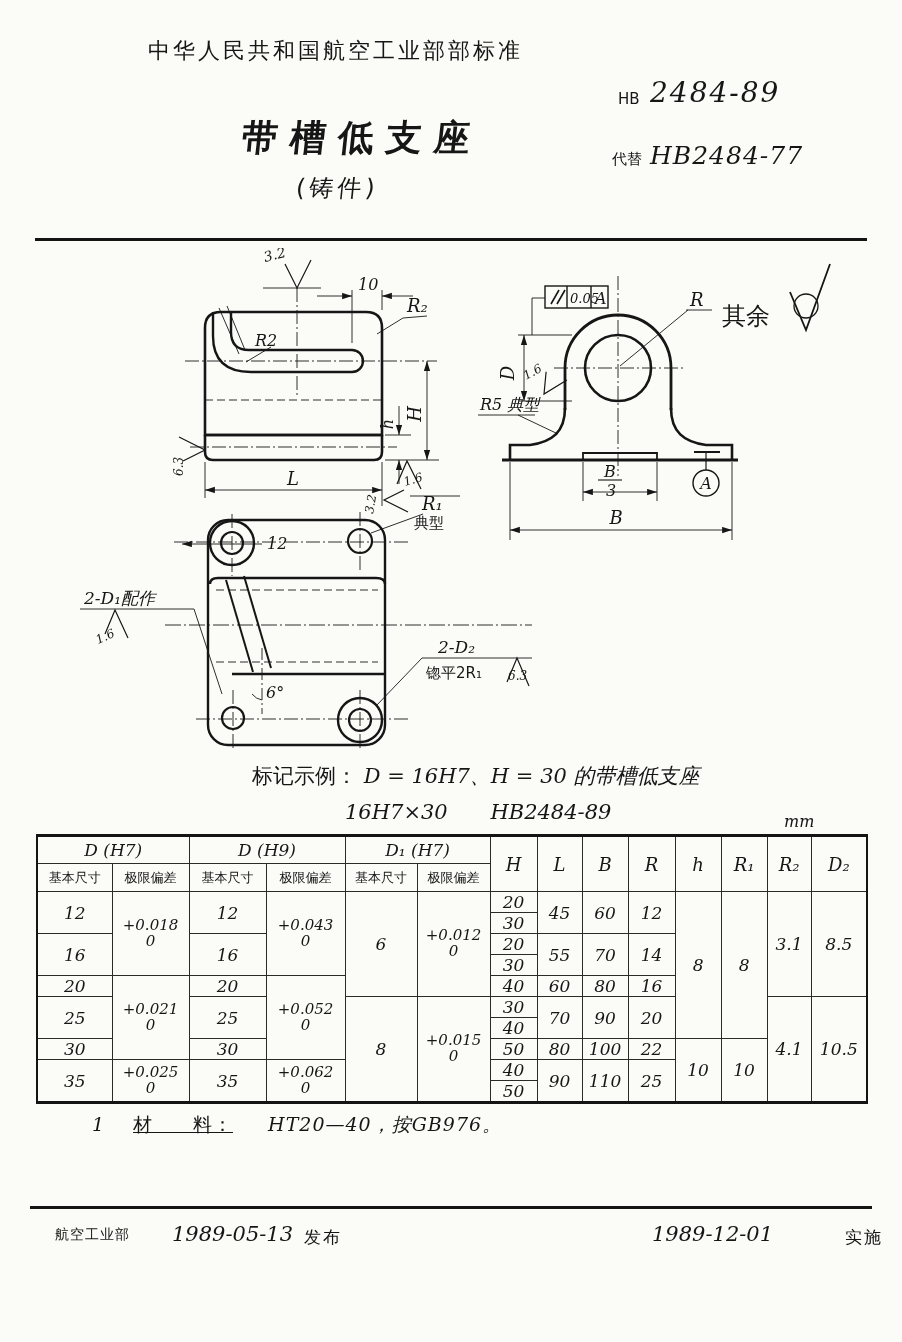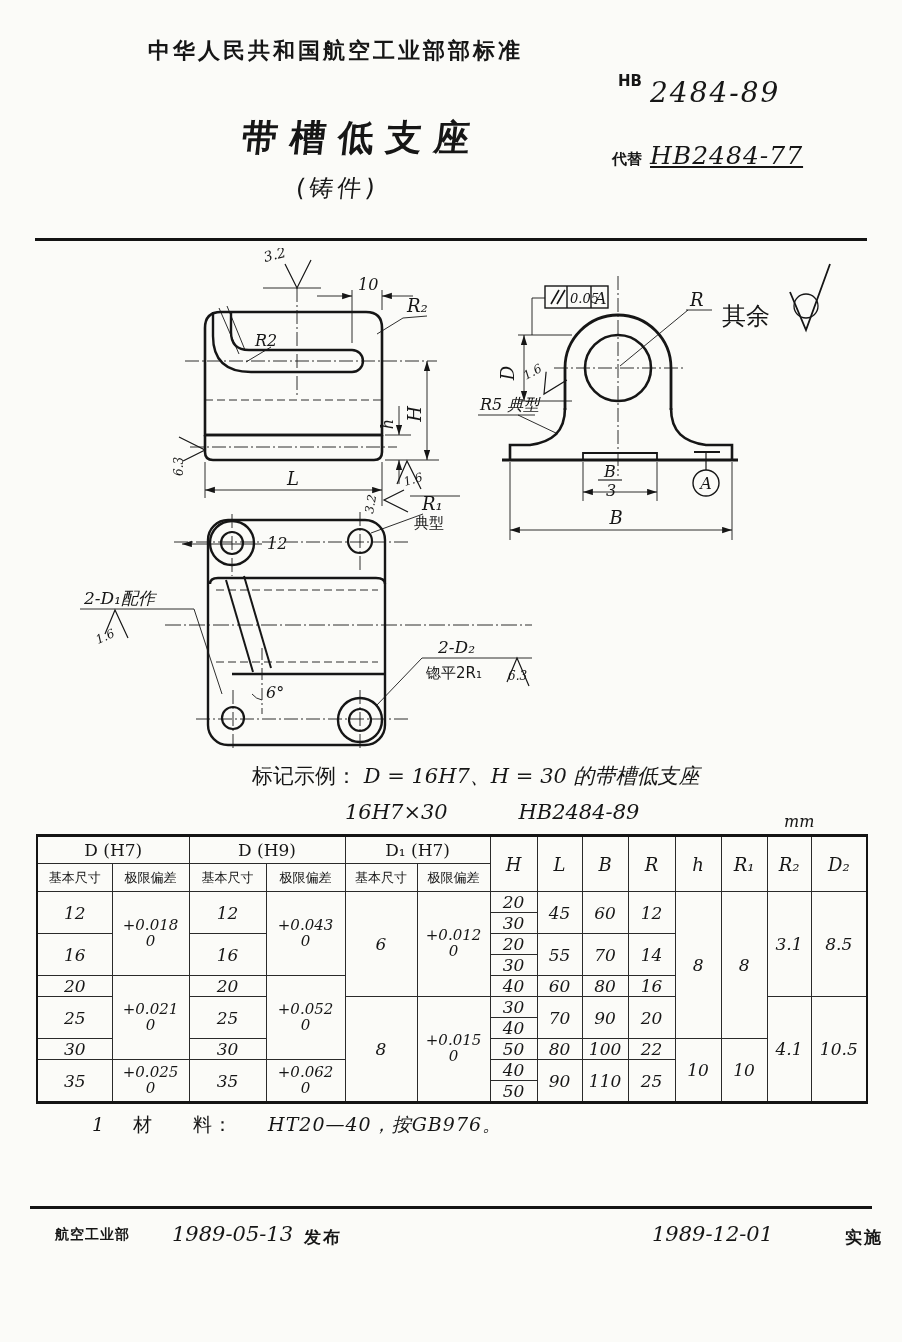--- a/index.html
+++ b/index.html
@@ -1,57 +1,57 @@
 <!DOCTYPE html>
 <html><head>
 <meta charset="utf-8">
 <style>
   html,body{margin:0;padding:0;background:#e8e8e4;}
   #page{position:relative;width:902px;height:1342px;background:#fbfbf8;color:#161616;
         font-family:"DejaVu Sans",sans-serif;overflow:hidden;}
   .abs{position:absolute;}
-  .print{font-family:"DejaVu Sans","Liberation Sans",sans-serif;font-weight:bold;}
+  .print{font-family:"DejaVu Sans","Liberation Sans",sans-serif;font-weight:normal;}
   .hand{font-family:"DejaVu Serif","Liberation Serif",serif;font-style:italic;}
   .cjk-hand{transform:skewX(-6deg);}
   .rule{background:#141414;}
   
   #spec-table{border-collapse:collapse;table-layout:fixed;width:830px;
               border:2px solid #141414;border-top:3px solid #141414;border-bottom:3px solid #141414;}
   #spec-table td,#spec-table th{border:1px solid #2a2a2a;text-align:center;vertical-align:middle;
               padding:0;font-weight:normal;}
-  #spec-table th.grp{font-family:"DejaVu Serif",serif;font-size:17px;height:26px;}
+  #spec-table th.grp{font-family:"DejaVu Serif",serif;font-style:italic;font-size:17px;height:26px;}
   #spec-table th.sub{font-size:13px;height:27px;}
   #spec-table th.col{font-family:"DejaVu Serif",serif;font-style:italic;font-size:18px;}
   #spec-table td{font-family:"DejaVu Serif",serif;font-style:italic;font-size:17px;height:17px;}
   #spec-table td.dev{white-space:pre-line;font-size:15px;line-height:1.05;}
   
   svg text{fill:#161616;}
   .tnum{font-family:"DejaVu Serif",serif;font-style:italic;font-size:16px;}
   .tdim{font-family:"DejaVu Serif",serif;font-style:italic;font-size:18px;}
   .tsm{font-family:"DejaVu Serif",serif;font-style:italic;font-size:12px;}
   .tcjk{font-family:"DejaVu Sans",sans-serif;font-size:15px;}
   .notes-line{font-size:19px;letter-spacing:1px;}
   .notes-line .no{display:inline-block;width:34px;font-family:"DejaVu Serif",serif;font-style:italic;}
-  .notes-line .lbl{display:inline-block;width:128px;}
+  .notes-line .lbl{display:inline-block;width:128px;text-decoration:underline;}
   .notes-line .txt{font-family:"DejaVu Serif",serif;font-style:italic;}
 </style>
 </head>
 <body>
 
 <div id="page">
 
   <div class="abs print" style="left:148px;top:36px;font-size:22px;letter-spacing:3px;">中华人民共和国航空工业部部标准</div>
 
-  <div class="abs print" style="left:618px;top:72px;font-size:15px;">HB</div>
+  <div class="abs print" style="left:618px;top:90px;font-size:15px;">HB</div>
   <div class="abs hand" style="left:650px;top:76px;font-size:28px;letter-spacing:2px;">2484-89</div>
 
   <div class="abs cjk-hand" style="left:242px;top:114px;font-size:36px;letter-spacing:12px;font-weight:bold;">带槽低支座</div>
 
   <div class="abs print" style="left:612px;top:150px;font-size:15px;">代替</div>
-  <div class="abs hand" style="left:650px;top:141px;font-size:25px;letter-spacing:1px;text-decoration:underline;">HB2484-77</div>
+  <div class="abs hand" style="left:650px;top:141px;font-size:25px;letter-spacing:1px;">HB2484-77</div>
 
   <div class="abs cjk-hand" style="left:296px;top:172px;font-size:24px;letter-spacing:4px;">(铸件)</div>
 
   <div class="abs rule" style="left:35px;top:238px;width:832px;height:3px;"></div>
 
   <svg class="abs" style="left:145px;top:248px;" width="330" height="272" viewBox="0 0 330 272">
     <defs>
       <marker id="a1" markerWidth="12" markerHeight="8" refX="11" refY="3.5" orient="auto-start-reverse">
         <path d="M0 0 L11 3.5 L0 7 Z" fill="#161616"></path>
       </marker>
@@ -244,21 +244,21 @@
     <text class="tcjk" x="356" y="192">锪平2R₁</text>
     <text class="tsm" x="438" y="194">6.3</text>
   </svg>
 
   <div class="abs" style="left:252px;top:762px;font-size:21px;">
     <span>标记示例：</span>
     <span class="hand" style="">D = 16H7、H = 30 的带槽低支座</span>
   </div>
   <div class="abs hand" style="left:345px;top:800px;font-size:21px;">
     <span>16H7×30</span>
-    <span style="margin-left:64px;">HB2484-89</span>
+    <span style="margin-left:36px;">HB2484-89</span>
   </div>
   <div class="abs hand" style="left:784px;top:812px;font-size:16px;">mm</div>
 
   <table id="spec-table" class="abs" style="left:36px;top:834px;">
     <colgroup>
       <col style="width:75px">
         <col style="width:77px">
         <col style="width:77px">
         <col style="width:79px">
       <col style="width:72px">

